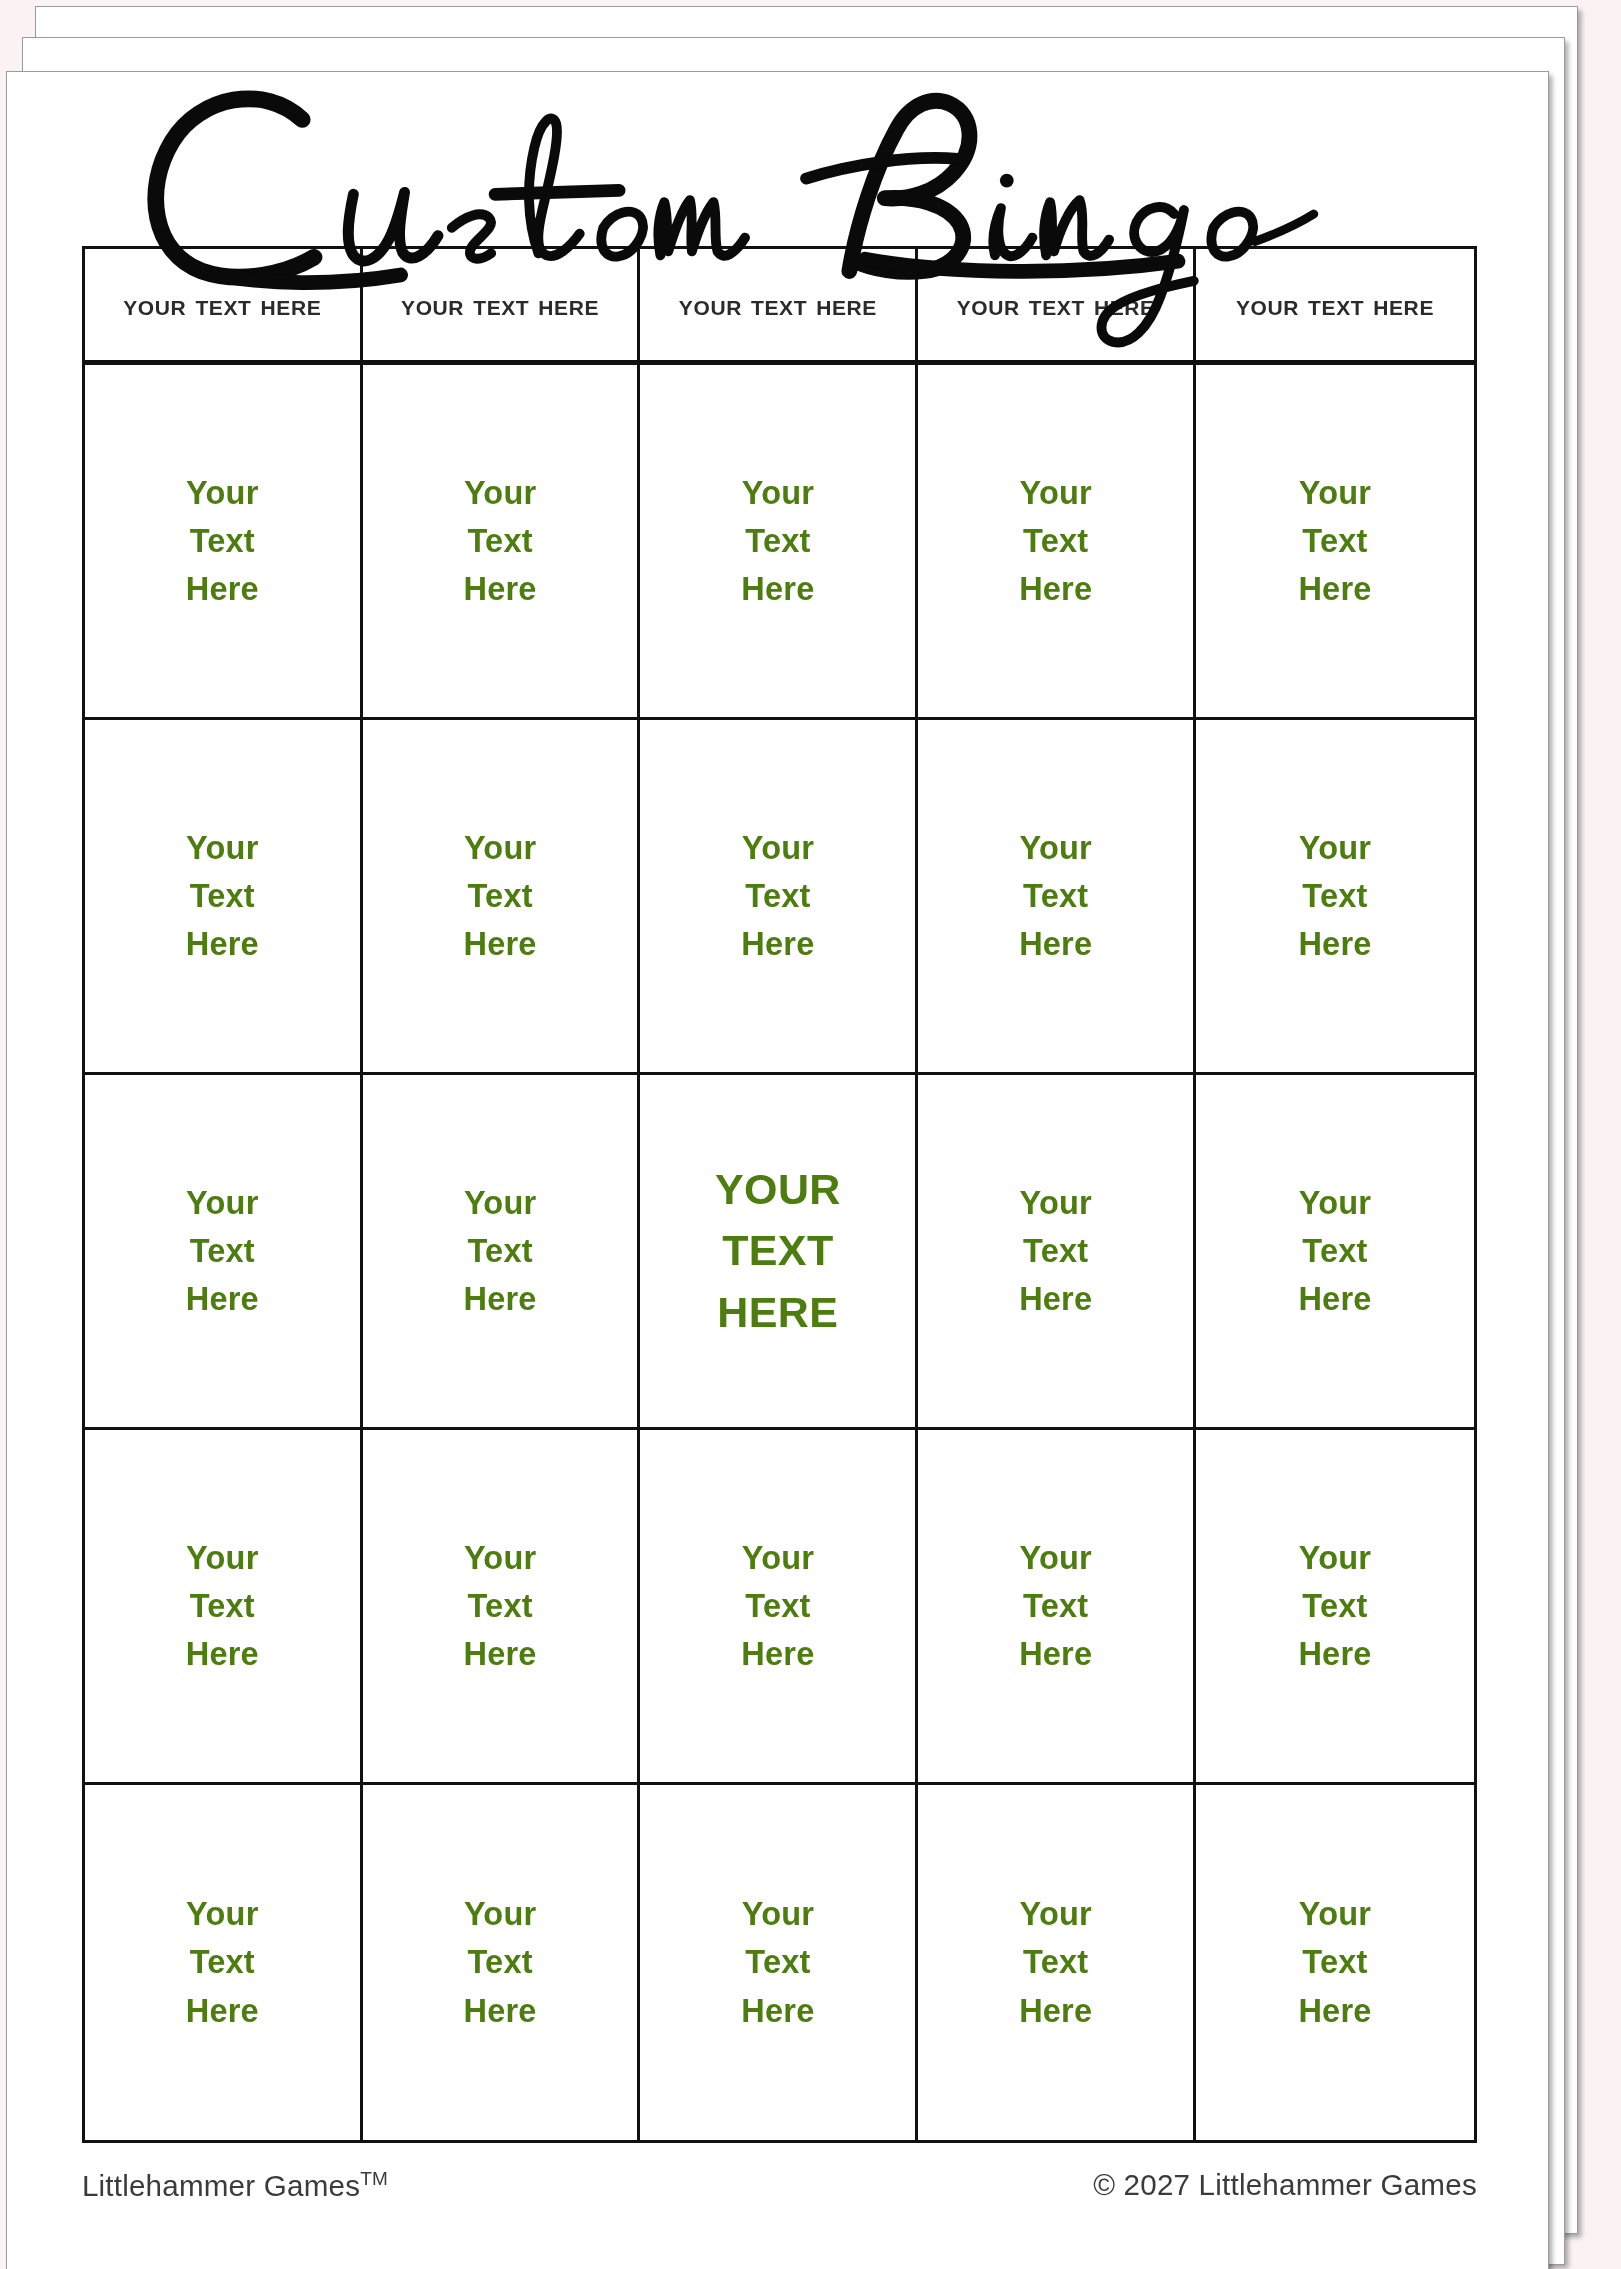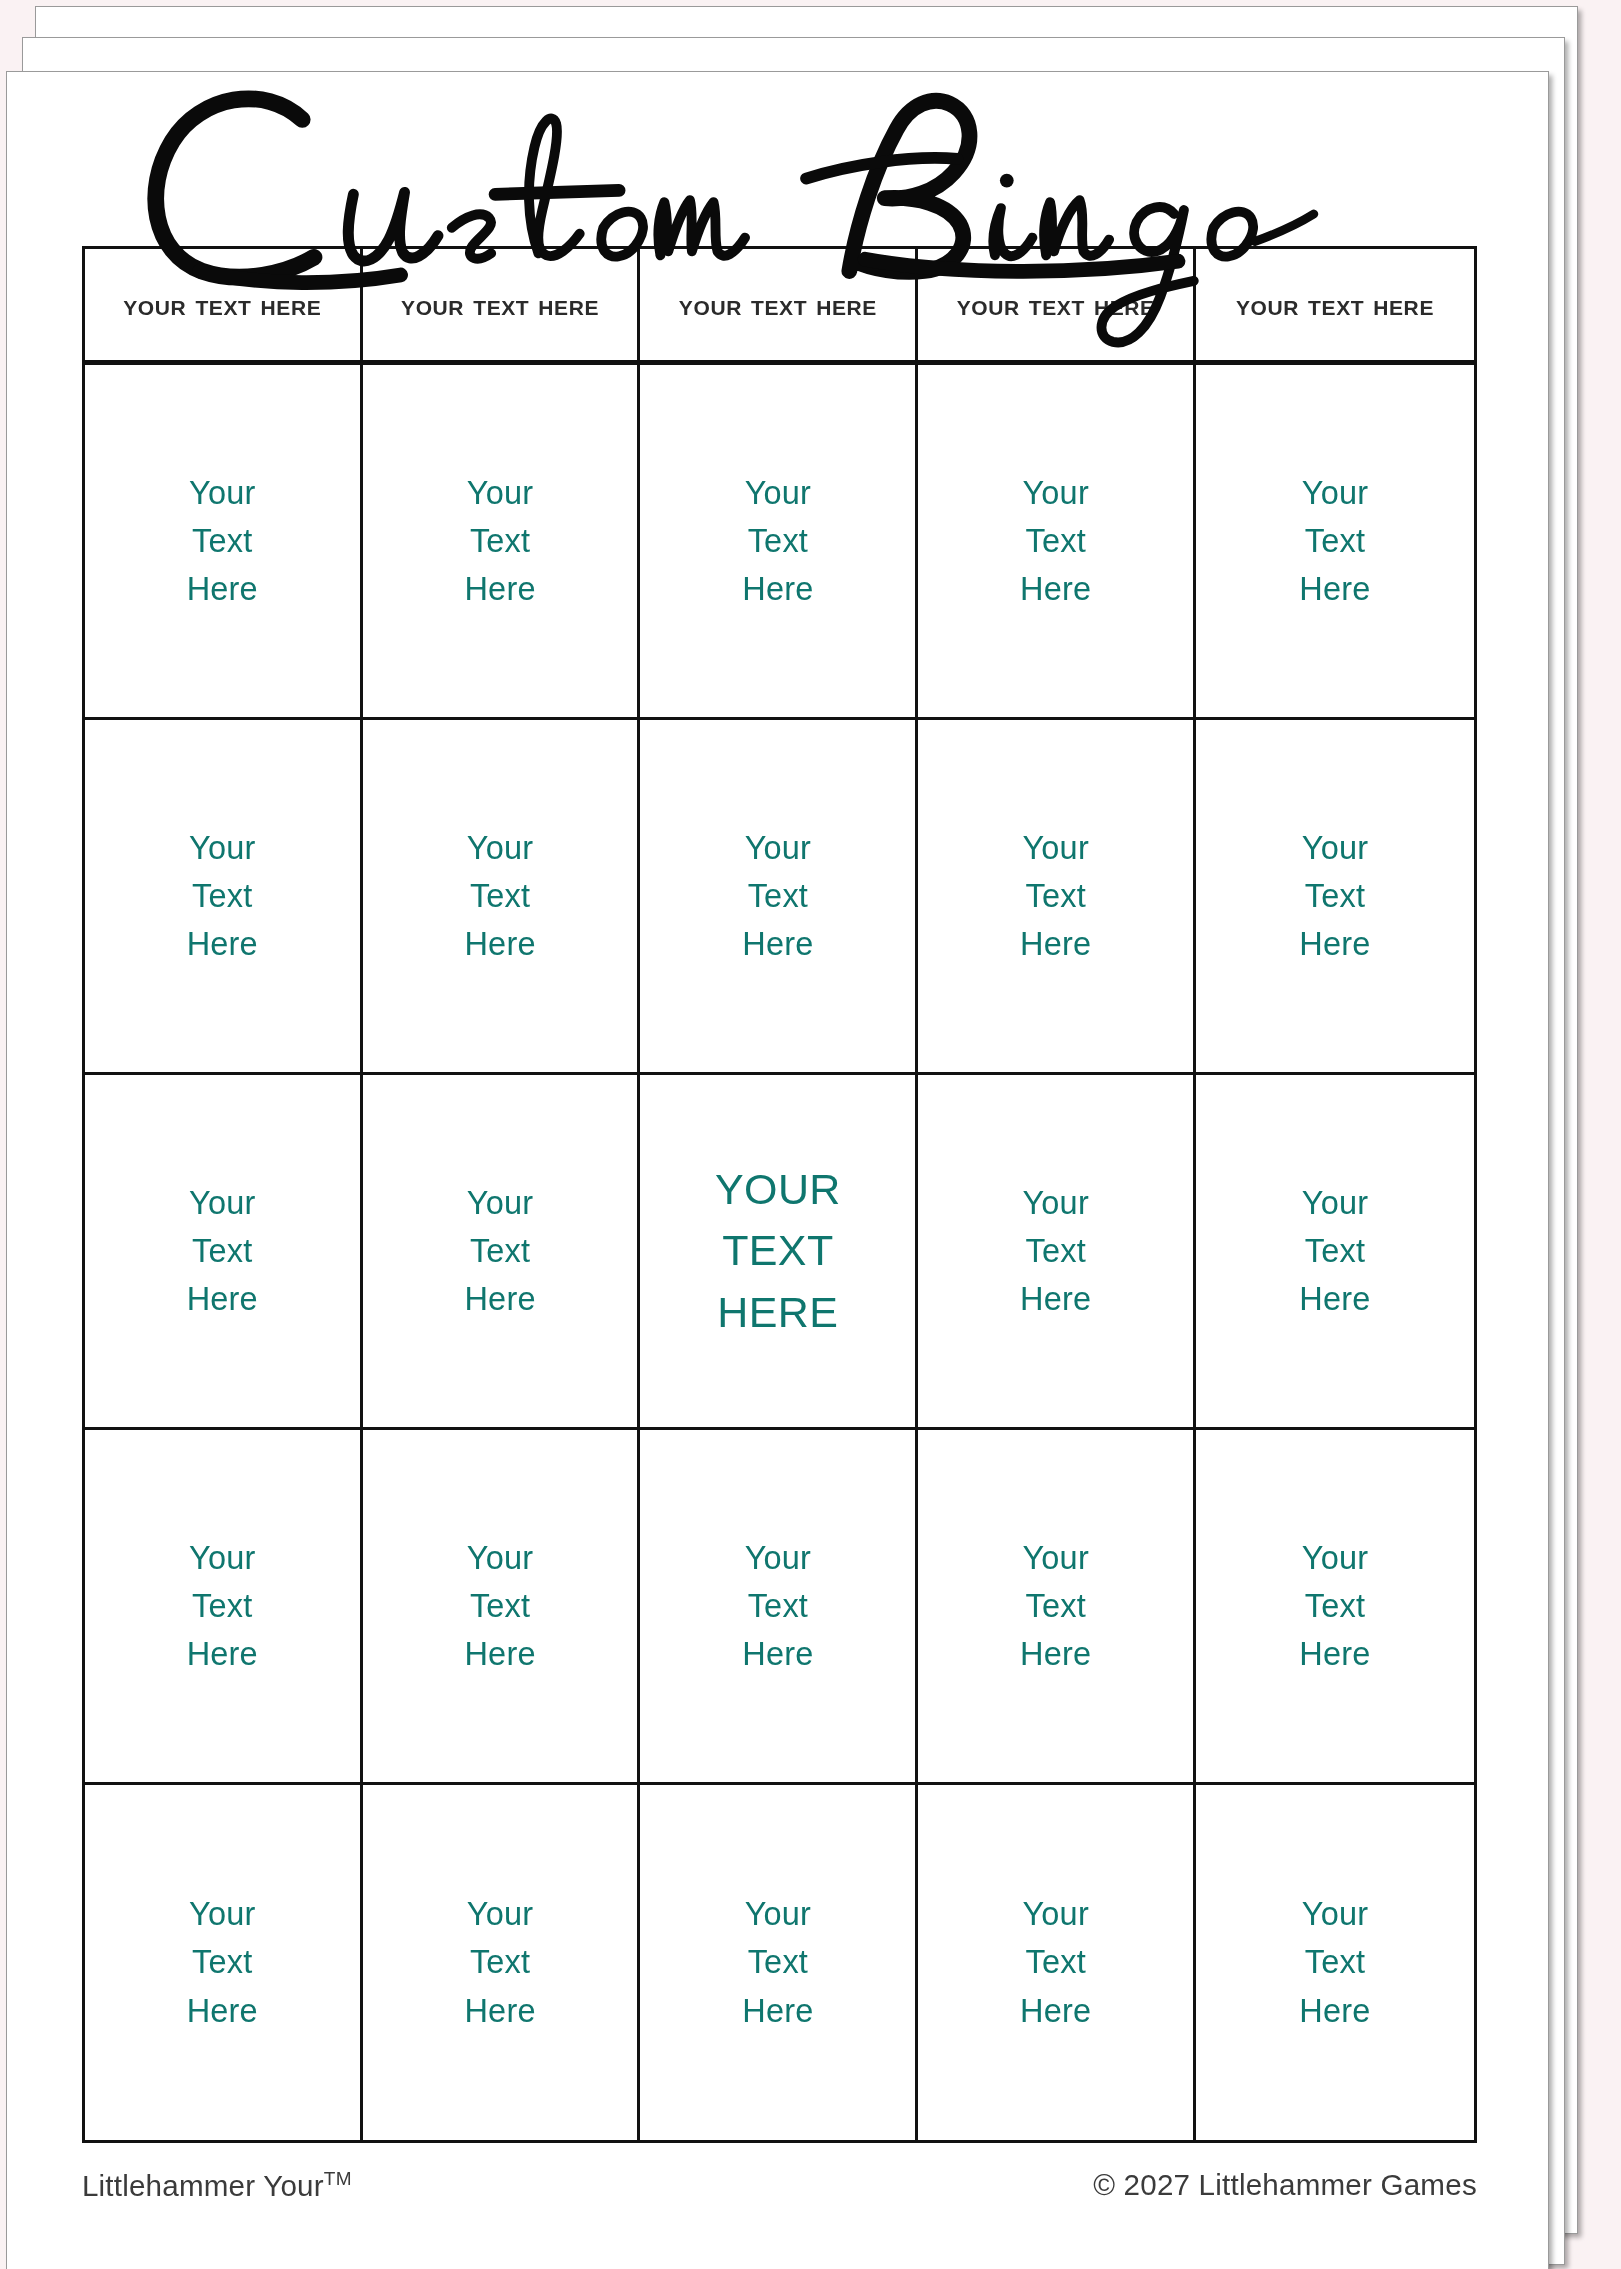--- a/index.html
+++ b/index.html
@@ -110,22 +110,22 @@
     text-transform: lowercase;
   }
 
   
   .bcell {
     border-bottom: 3.9px solid #111111;
   }
   .grid > .bcell:nth-last-child(-n+5) { border-bottom: none; }
 
   .btext {
-    font-weight: 400;
-    color: #0f766e;
+    font-weight: 700;
+    color: #4d7c0f;
     font-size: 32.5px;
     line-height: 1.48;
     letter-spacing: 0.2px;
     white-space: pre-line;
   }
 
   
   .free .btext {
     font-size: 43px;
     line-height: 1.42;
@@ -360,21 +360,21 @@
         </div>
         <div class="cell bcell">
           <div class="btext">Your
 Text
 Here</div>
         </div>
 
       </div>
 
       <div class="footer">
-        <span><span>Littlehammer Your</span><span class="tm">TM</span></span>
+        <span><span>Littlehammer Games</span><span class="tm">TM</span></span>
         <span>© 2027 Littlehammer Games</span>
       </div>
 
     </div>
   </div>
 
 </div>
 
 
 </body></html>

